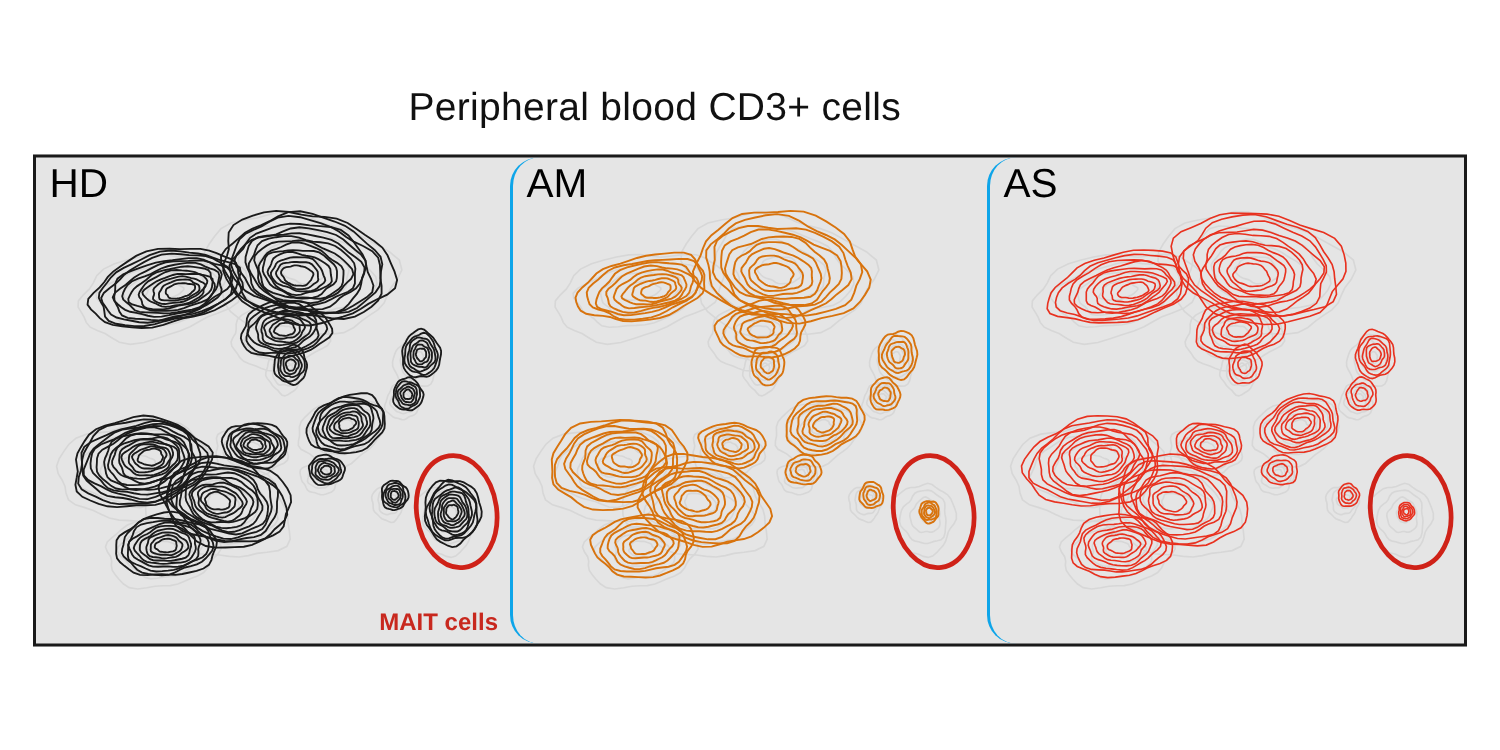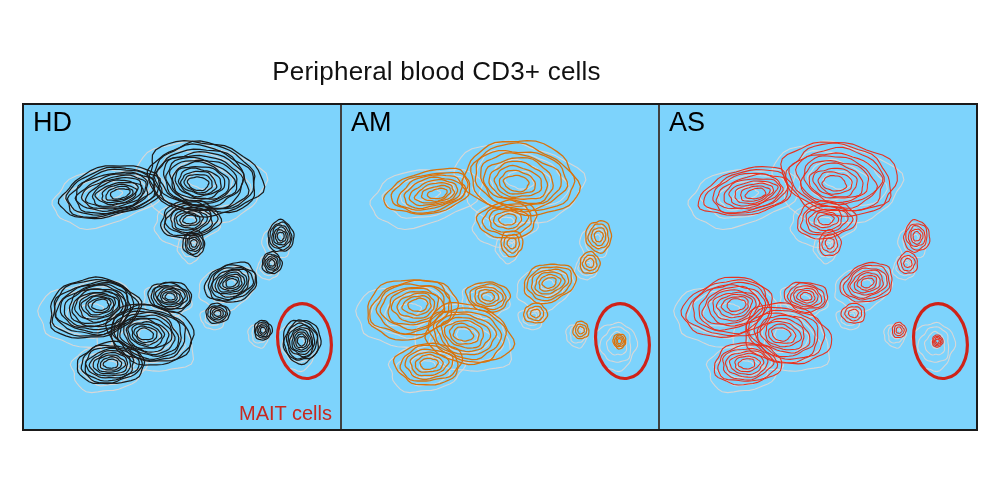--- a/index.html
+++ b/index.html
@@ -1,27 +1,27 @@
 <!DOCTYPE html>
 <html><head>
 <meta charset="utf-8">
 <style>
   html,body{margin:0;padding:0;width:1000px;height:500px;overflow:hidden;background:#ffffff;
     font-family:"Liberation Sans",sans-serif;}
   .figure{position:relative;width:873px;height:500px;background:#ffffff;}
   .figure-title{position:absolute;top:56px;left:0;width:100%;text-align:center;
     font-size:26px;font-weight:500;color:#111;letter-spacing:0.2px;}
   .panel-box{position:absolute;left:22px;top:103px;width:956px;height:328px;
-    border:2px solid #1a1a1a;display:flex;background:#7dd3fc;box-sizing:border-box;align-items:center;}
+    border:2px solid #1a1a1a;display:flex;background:#e5e5e5;box-sizing:border-box;align-items:center;}
   .panel{position:relative;flex:1 1 0;height:100%;overflow:hidden;}
-  .panel + .panel{border-left:2px solid #404040;}
+  .panel + .panel{border-left:2px solid #0ea5e9;border-radius:19px;}
   .plot{position:absolute;left:0;top:0;right:0;bottom:0;}
   .plot svg{width:100%;height:100%;display:block;}
   .panel-label{position:absolute;top:2px;left:9px;font-size:27px;font-weight:400;color:#000;}
-  .mait-label{position:absolute;right:8px;bottom:4px;font-size:20px;font-weight:400;margin-left:36px;}
+  .mait-label{position:absolute;right:8px;bottom:4px;font-size:16px;font-weight:700;margin-left:36px;}
 </style>
 </head>
 <body>
 
 <div class="figure">
   <div class="figure-title">Peripheral blood CD3+ cells</div>
 
   <div class="panel-box">
 
     <div class="panel">

